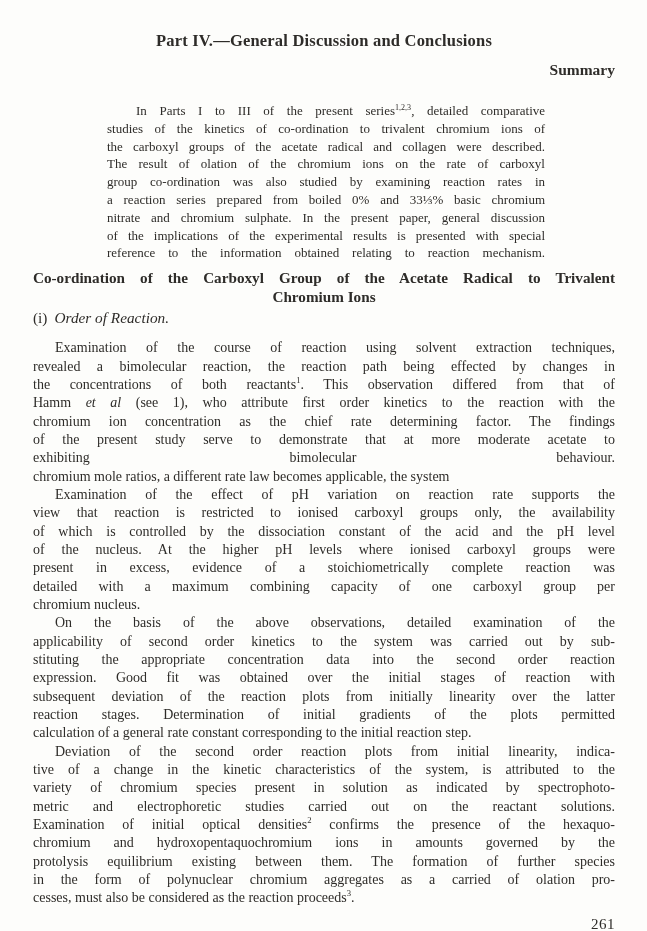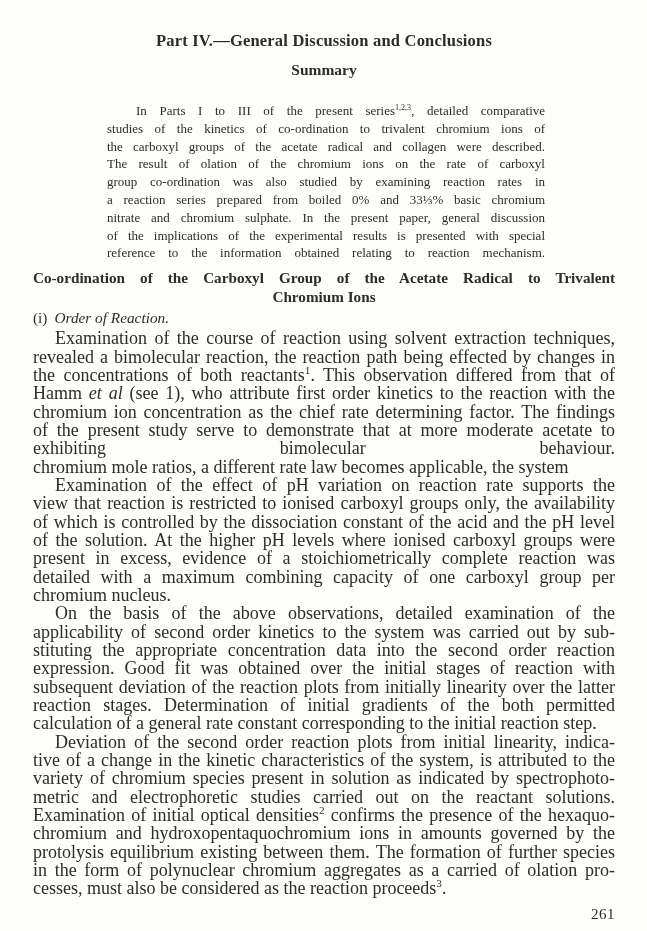--- a/index.html
+++ b/index.html
@@ -21,21 +21,21 @@
   .title {
     margin: 0;
     text-align: center;
     font-size: 16.5px;
     font-weight: bold;
     letter-spacing: 0.2px;
     line-height: 19px;
   }
   .summary-heading {
     margin: 11px 0 0 0;
-    text-align: center;
+    text-align: right;
     font-size: 15.5px;
     font-weight: bold;
     line-height: 18px;
   }
   .summary {
     margin: 23px 70px 0 74px;
     font-size: 13px;
     line-height: 17.8px;
   }
   .summary .line {
@@ -53,22 +53,22 @@
   .sh-line2 { text-align: center; }
   .subheading {
     margin-top: 2px;
     font-size: 15.3px;
     line-height: 19px;
   }
   .subheading .label { margin-right: 7px; }
   .it { font-style: italic; }
   .sup { vertical-align: super; font-size: 0.62em; line-height: 0; }
   .body-text {
-    margin-top: 2px;
-    font-size: 18px;
+    margin-top: 12px;
+    font-size: 14px;
     line-height: 18.35px;
   }
   .body-text .line {
     text-align: justify;
     text-align-last: justify;
   }
   .para .line:first-child { text-indent: 22px; }
   .para .line:last-child { text-align-last: left; }
   .page-number {
     margin-top: 8px;
@@ -115,32 +115,32 @@
         <div class="line"><span class="">Hamm </span><span class="it">et al</span><span class=""> (see 1), who attribute first order kinetics to the reaction with the</span></div>
         <div class="line"><span class="">chromium ion concentration as the chief rate determining factor. The findings</span></div>
         <div class="line"><span class="">of the present study serve to demonstrate that at more moderate acetate to</span></div>
         <div class="line"><span class="">exhibiting bimolecular behaviour.</span></div>
         <div class="line"><span class="">chromium mole ratios, a different rate law becomes applicable, the system</span></div>
       </div>
       <div class="para">
         <div class="line"><span class="">Examination of the effect of pH variation on reaction rate supports the</span></div>
         <div class="line"><span class="">view that reaction is restricted to ionised carboxyl groups only, the availability</span></div>
         <div class="line"><span class="">of which is controlled by the dissociation constant of the acid and the pH level</span></div>
-        <div class="line"><span class="">of the solution. At the higher pH levels where ionised carboxyl groups were</span></div>
+        <div class="line"><span class="">of the nucleus. At the higher pH levels where ionised carboxyl groups were</span></div>
         <div class="line"><span class="">present in excess, evidence of a stoichiometrically complete reaction was</span></div>
         <div class="line"><span class="">detailed with a maximum combining capacity of one carboxyl group per</span></div>
         <div class="line"><span class="">chromium nucleus.</span></div>
       </div>
       <div class="para">
         <div class="line"><span class="">On the basis of the above observations, detailed examination of the</span></div>
         <div class="line"><span class="">applicability of second order kinetics to the system was carried out by sub-</span></div>
         <div class="line"><span class="">stituting the appropriate concentration data into the second order reaction</span></div>
         <div class="line"><span class="">expression. Good fit was obtained over the initial stages of reaction with</span></div>
         <div class="line"><span class="">subsequent deviation of the reaction plots from initially linearity over the latter</span></div>
-        <div class="line"><span class="">reaction stages. Determination of initial gradients of the both permitted</span></div>
+        <div class="line"><span class="">reaction stages. Determination of initial gradients of the plots permitted</span></div>
         <div class="line"><span class="">calculation of a general rate constant corresponding to the initial reaction step.</span></div>
       </div>
       <div class="para">
         <div class="line"><span class="">Deviation of the second order reaction plots from initial linearity, indica-</span></div>
         <div class="line"><span class="">tive of a change in the kinetic characteristics of the system, is attributed to the</span></div>
         <div class="line"><span class="">variety of chromium species present in solution as indicated by spectrophoto-</span></div>
         <div class="line"><span class="">metric and electrophoretic studies carried out on the reactant solutions.</span></div>
         <div class="line"><span class="">Examination of initial optical densities</span><span class="sup">2</span><span class=""> confirms the presence of the hexaquo-</span></div>
         <div class="line"><span class="">chromium and hydroxopentaquochromium ions in amounts governed by the</span></div>
         <div class="line"><span class="">protolysis equilibrium existing between them. The formation of further species</span></div>

